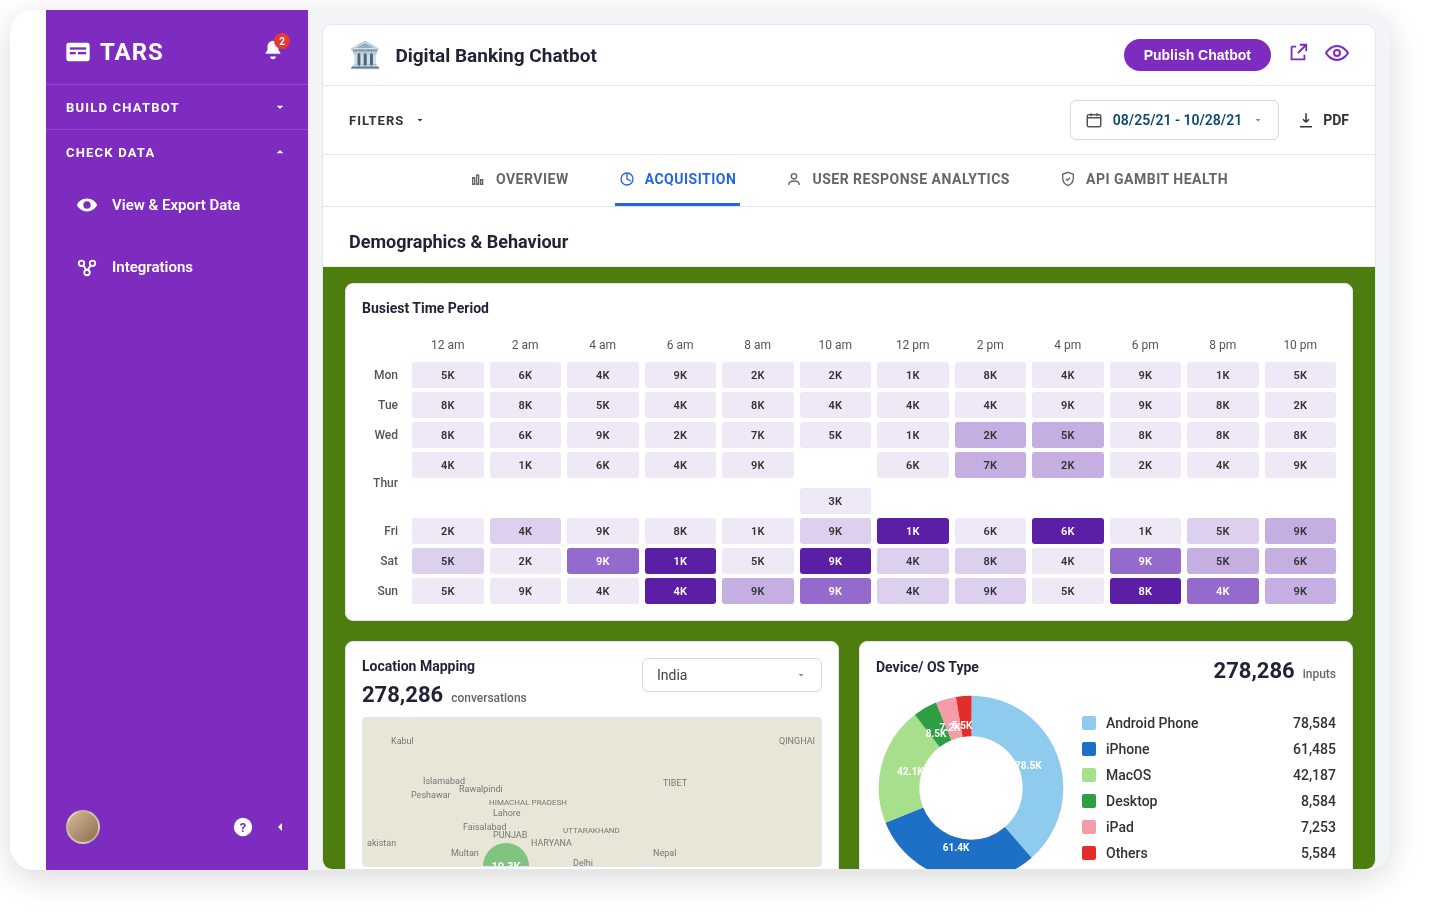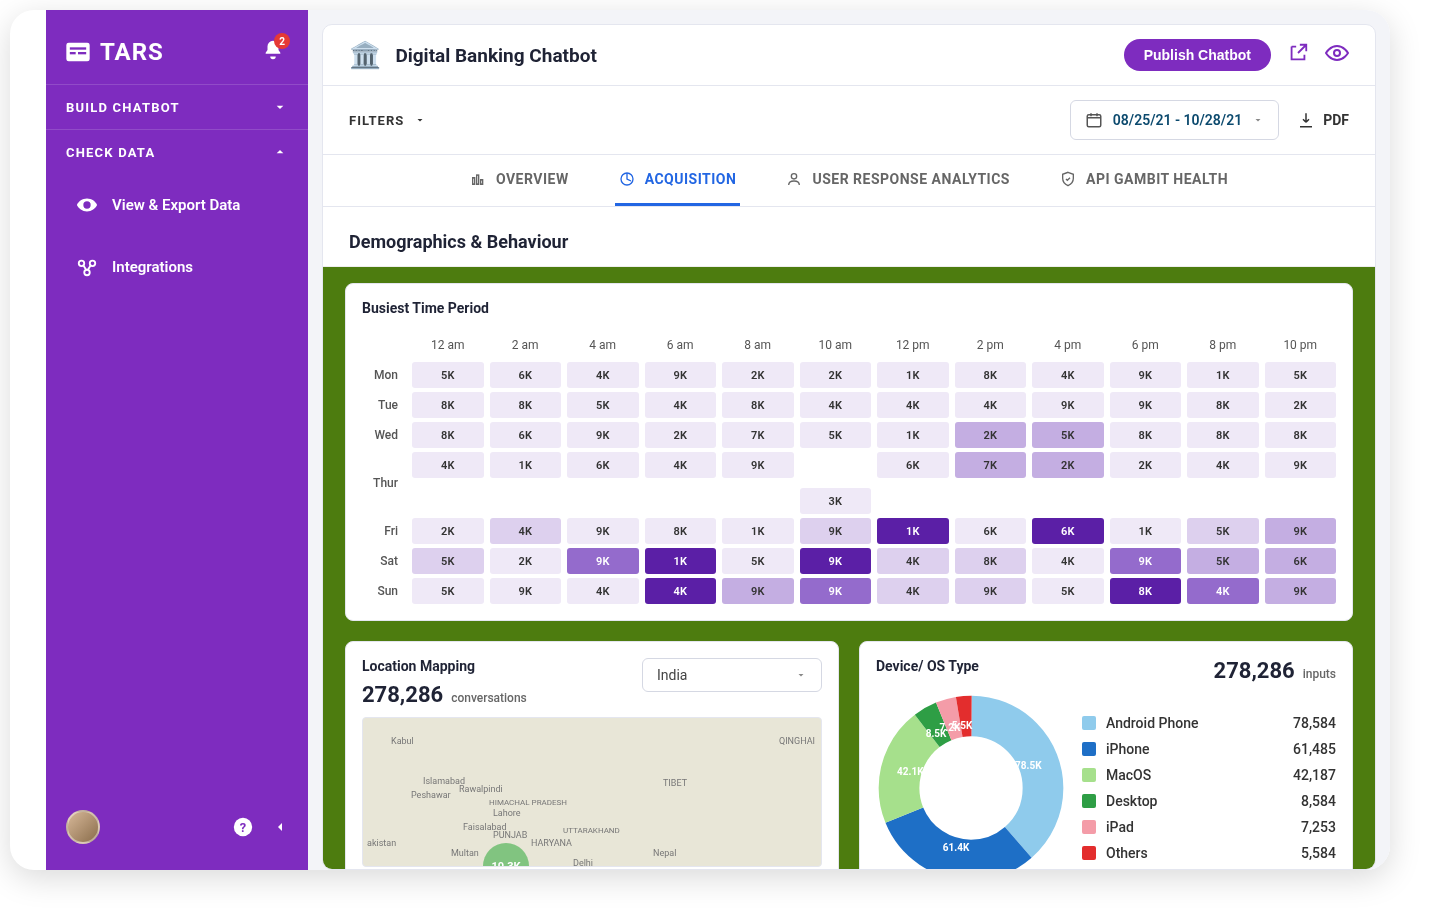--- a/index.html
+++ b/index.html
@@ -232,21 +232,21 @@
     display:flex; justify-content:space-between; align-items:center; cursor:pointer;
   }
   .map {
     height:150px; border:1px solid #E4E6EF; border-radius:4px;
     background: #E8E6D7;
     position:relative; overflow:hidden;
   }
   .map-label { position:absolute; font-size:9px; color:#777; }
   .map-bubble { position:absolute; background:rgba(102,187,106,0.8); border-radius:50%; display:flex; align-items:center; justify-content:center; font-size:11px; font-weight:700; color:#fff;}
   .dev-card { flex:1; min-width:0;}
-  .dev-header { display:flex; justify-content:space-between; align-items:flex-start; margin-bottom:10px;}
+  .dev-header { display:flex; justify-content:space-between; align-items:center; margin-bottom:10px;}
   .dev-body { display:flex; gap:16px; align-items:center;}
   .donut-wrap { position:relative; width:190px; height:190px; }
   .donut-label { position:absolute; font-size:10px; font-weight:700; color:#fff; }
   .dev-list { flex:1; display:flex; flex-direction:column; gap:10px;}
   .dev-row { display:flex; justify-content:space-between; align-items:center; font-size:14px;}
   .dev-name { display:flex; align-items:center; gap:10px; color:#333; font-weight:500;}
   .dev-swatch { width:14px; height:14px; border-radius:2px;}
   .dev-val { color:#333; font-weight:500;}
 </style>
 </head>

